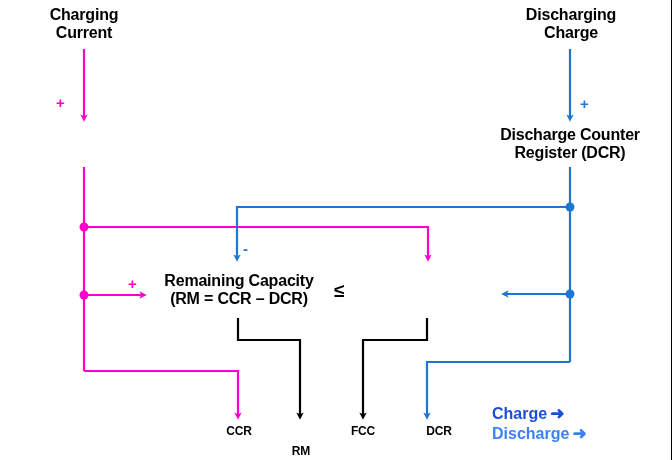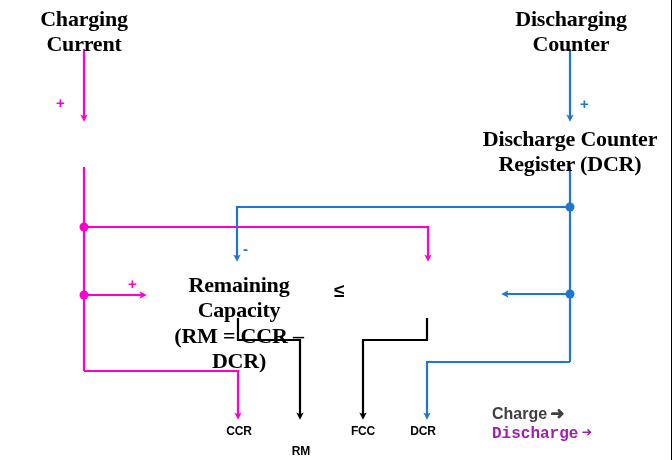--- a/index.html
+++ b/index.html
@@ -15,21 +15,21 @@
   #wires{position:absolute;left:0;top:0;width:672px;height:460px;}
   .lbl{
     position:absolute;
     font-weight:bold;
     color:#000000;
     line-height:1.15;
     text-align:center;
     white-space:pre-line;
     letter-spacing:-0.2px;
   }
-  .node-lbl{font-size:22px;font-family:Liberation Serif, serif;}
+  .node-lbl{font-size:16px;}
   .out-lbl{font-size:12px;}
   .sign{
     position:absolute;
     font-weight:bold;
     font-size:15px;
     line-height:1;
   }
   .sign.magenta{color:#FF00CC;}
   .sign.blue{color:#1C76D2;}
   .le{
@@ -39,22 +39,22 @@
     color:#000;
     line-height:1;
   }
   .legend-row{
     position:absolute;
     font-weight:bold;
     font-size:16px;
     white-space:nowrap;
     line-height:1.15;
   }
-  .legend-charge{color:#404040;}
-  .legend-discharge{color:#a21caf;font-family:Liberation Mono, monospace;}
+  .legend-charge{color:#1d4ed8;}
+  .legend-discharge{color:#3b82f6;}
   .legend-arrow{font-size:17px;padding-left:3px;}
 </style>
 </head>
 <body>
 
 <div id="canvas">
 
   <svg id="wires" viewBox="0 0 672 460" width="672" height="460" xmlns="http://www.w3.org/2000/svg">
     <defs>
       <marker id="ah-m" markerWidth="9" markerHeight="9" refX="4.2" refY="4.5" orient="auto" markerUnits="userSpaceOnUse">
@@ -98,21 +98,21 @@
       <circle cx="84" cy="295" r="4.5" fill="#FF00CC" stroke="none"></circle>
       <circle cx="570" cy="207" r="4.5" fill="#1C76D2" stroke="none"></circle>
       <circle cx="570" cy="294" r="4.5" fill="#1C76D2" stroke="none"></circle>
     </g>
   </svg>
 
   <div class="lbl node-lbl" style="left:14px;top:6px;width:140px;">Charging
 Current</div>
 
   <div class="lbl node-lbl" style="left:500px;top:6px;width:142px;">Discharging
-Counter</div>
+Charge</div>
 
   <div class="sign magenta" style="left:56px;top:95px;">+</div>
 
   <div class="sign blue" style="left:580px;top:96px;">+</div>
 
 
   <div class="lbl node-lbl" style="left:148px;top:272px;width:182px;">Remaining Capacity
 (RM = CCR – DCR)</div>
 
   <div class="lbl node-lbl" style="left:480px;top:126px;width:180px;">Discharge Counter
@@ -124,21 +124,21 @@
 
   <div class="le" style="left:334px;top:281px;">≤</div>
 
 
   <div class="lbl out-lbl" style="left:208px;top:425px;width:62px;">CCR</div>
 
   <div class="lbl out-lbl" style="left:272px;top:445px;width:58px;">RM</div>
 
   <div class="lbl out-lbl" style="left:333px;top:425px;width:60px;">FCC</div>
 
-  <div class="lbl out-lbl" style="left:392px;top:425px;width:62px;">DCR</div>
+  <div class="lbl out-lbl" style="left:408px;top:425px;width:62px;">DCR</div>
 
   <div class="legend-row legend-charge" style="left:492px;top:404px;">
     <span>Charge</span><span class="legend-arrow">➜</span>
   </div>
 
   <div class="legend-row legend-discharge" style="left:492px;top:424px;">
     <span>Discharge</span><span class="legend-arrow">➜</span>
   </div>
 
 </div>

